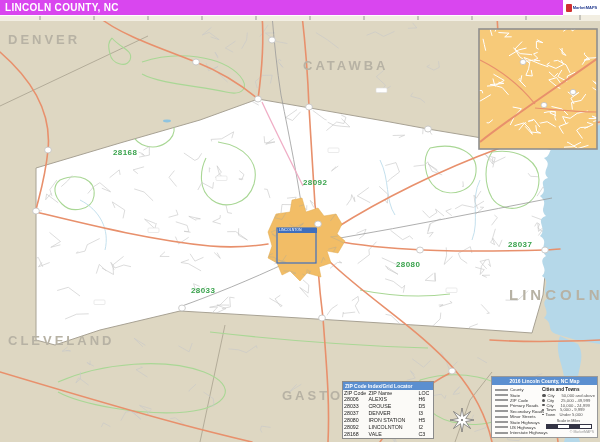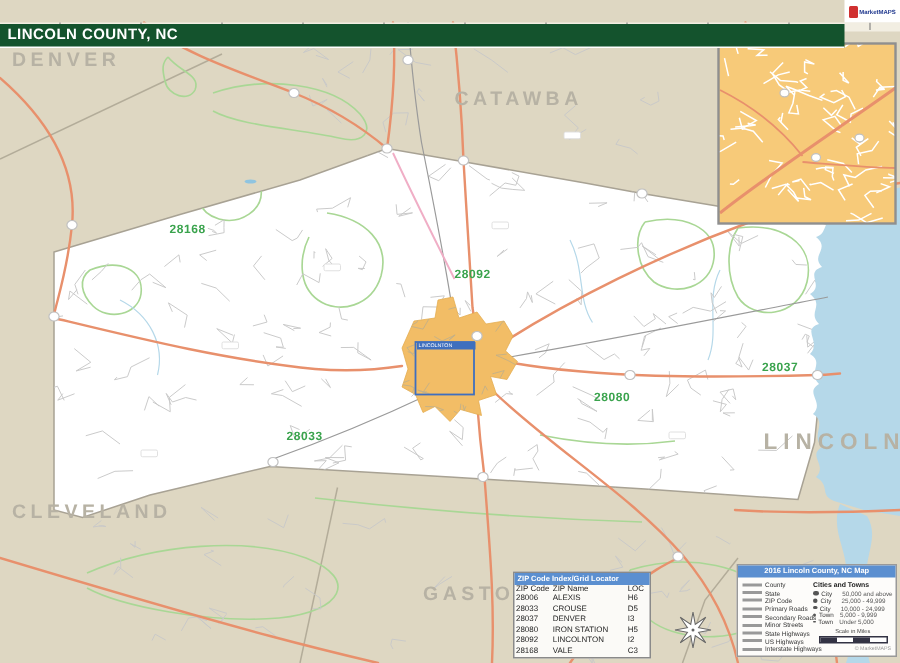--- a/index.html
+++ b/index.html
@@ -12,21 +12,21 @@
   
   #minor-county path,#minor-bottom path,#minor-top path{stroke:#c9c9c9;stroke-width:.65;fill:none;}
   #city-streets path{stroke:#c2b089;stroke-width:.6;fill:none;}
   #inset-streets path{stroke:#ffffff;stroke-width:1;fill:none;}
   #roads path{stroke:#e8906c;stroke-width:1.6;fill:none;stroke-linecap:round;}
   #rails path{stroke:#9a9a9a;stroke-width:.8;fill:none;}
   #greens path{stroke:#a9d795;stroke-width:1.1;fill:none;}
   #creeks path{stroke:#b5d8e9;stroke-width:.8;fill:none;}
 
   
-  #banner{position:absolute;left:0;top:16px;width:563px;height:15px;background:#14532d;
+  #banner{position:absolute;left:0;top:0;width:563px;height:15px;background:#d946ef;
     border-bottom:1px solid #fff;display:flex;align-items:center;}
   #banner span{color:#fff;font-size:10px;font-weight:bold;padding-left:5px;letter-spacing:.3px;}
   #logo{position:absolute;left:563px;top:0;width:37px;height:15px;background:#fff;
     display:flex;align-items:center;justify-content:center;gap:1px;}
   #logo .logo-mark{width:6px;height:8px;background:#d03030;display:inline-block;border-radius:1px;}
   #logo .logo-text{font-size:4px;font-weight:bold;color:#223a8f;line-height:4px;}
 
   
   .county-label{position:absolute;color:#b7b2a4;font-weight:bold;letter-spacing:3px;font-size:13px;}
   .county-label.big{font-size:15px;letter-spacing:4px;margin-left:25px;}

